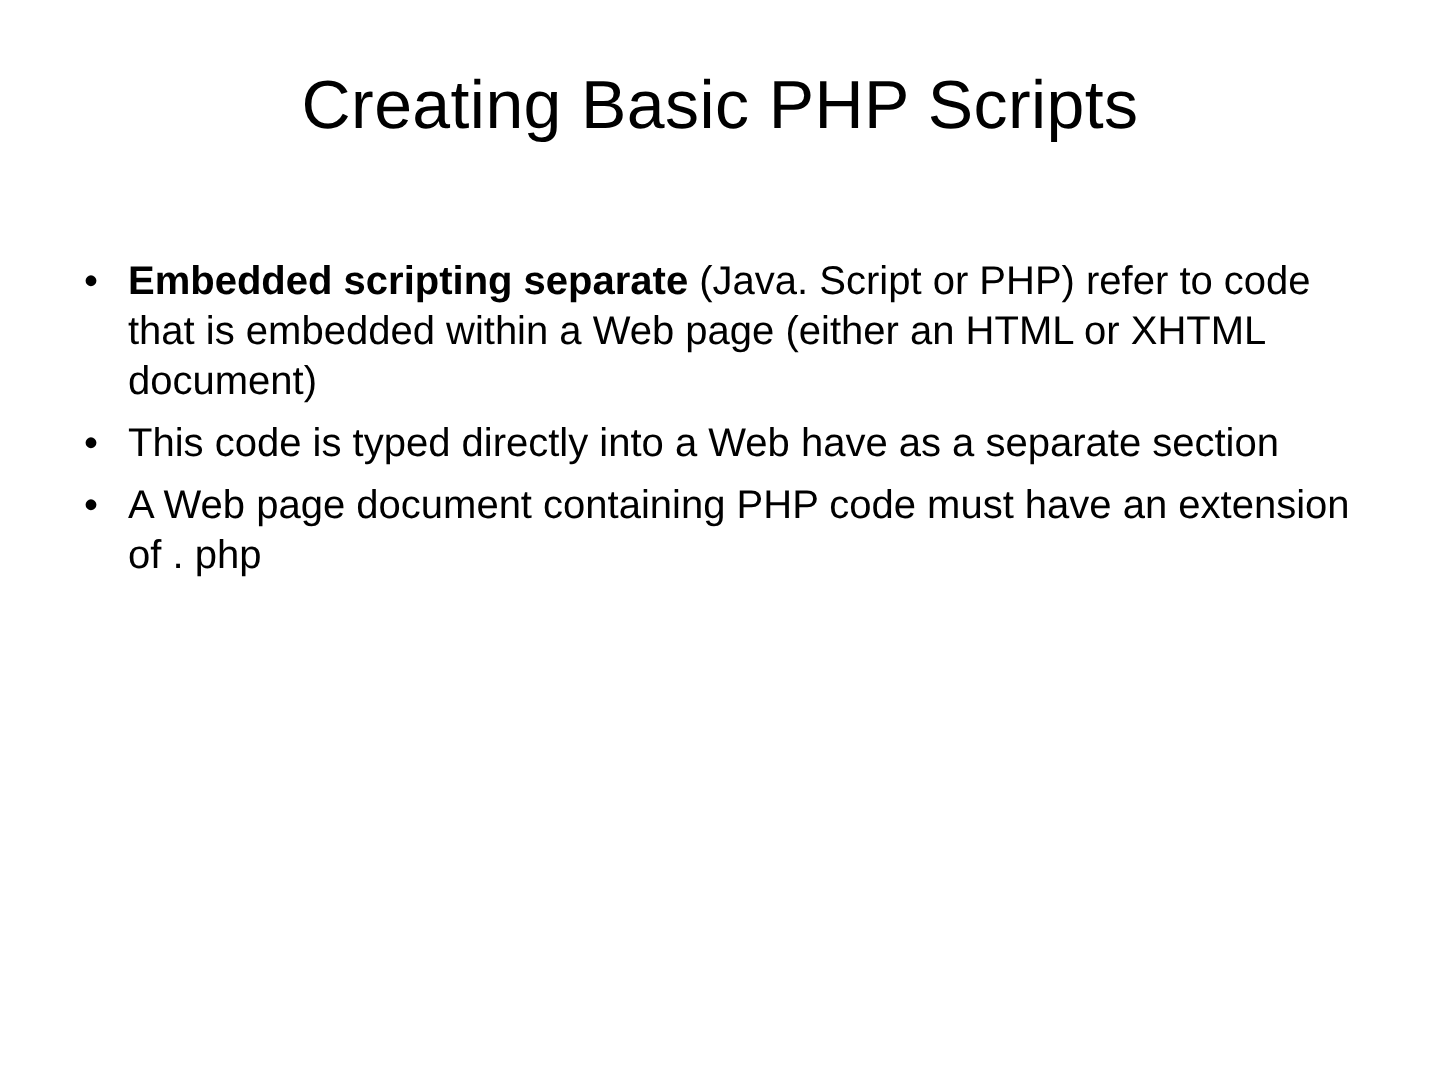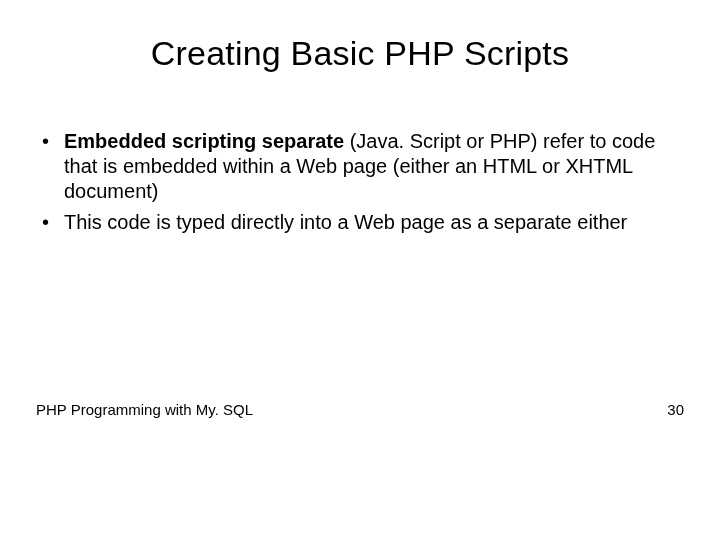--- a/index.html
+++ b/index.html
@@ -16,21 +16,20 @@
 <body>
 
 <div class="slide">
   <h1 class="title">Creating Basic PHP Scripts</h1>
 
   <ul class="bullets">
     <li>
       <span class="bold-lead">Embedded scripting separate</span><span> (Java. Script or PHP) refer to code that is embedded within a Web page (either an HTML or XHTML document)</span>
     </li>
     <li>
-      <span class="bold-lead"></span><span>This code is typed directly into a Web page as a separate either</span>
+      <span class="bold-lead"></span><span>This code is typed directly into a Web have as a separate section</span>
+    </li>
+    <li>
+      <span class="bold-lead"></span><span>A Web page document containing PHP code must have an extension of . php</span>
     </li>
   </ul>
 
-  <div class="footer">
-    <span>PHP Programming with My. SQL</span>
-    <span>30</span>
-  </div>
 </div>
 
 </body></html>

